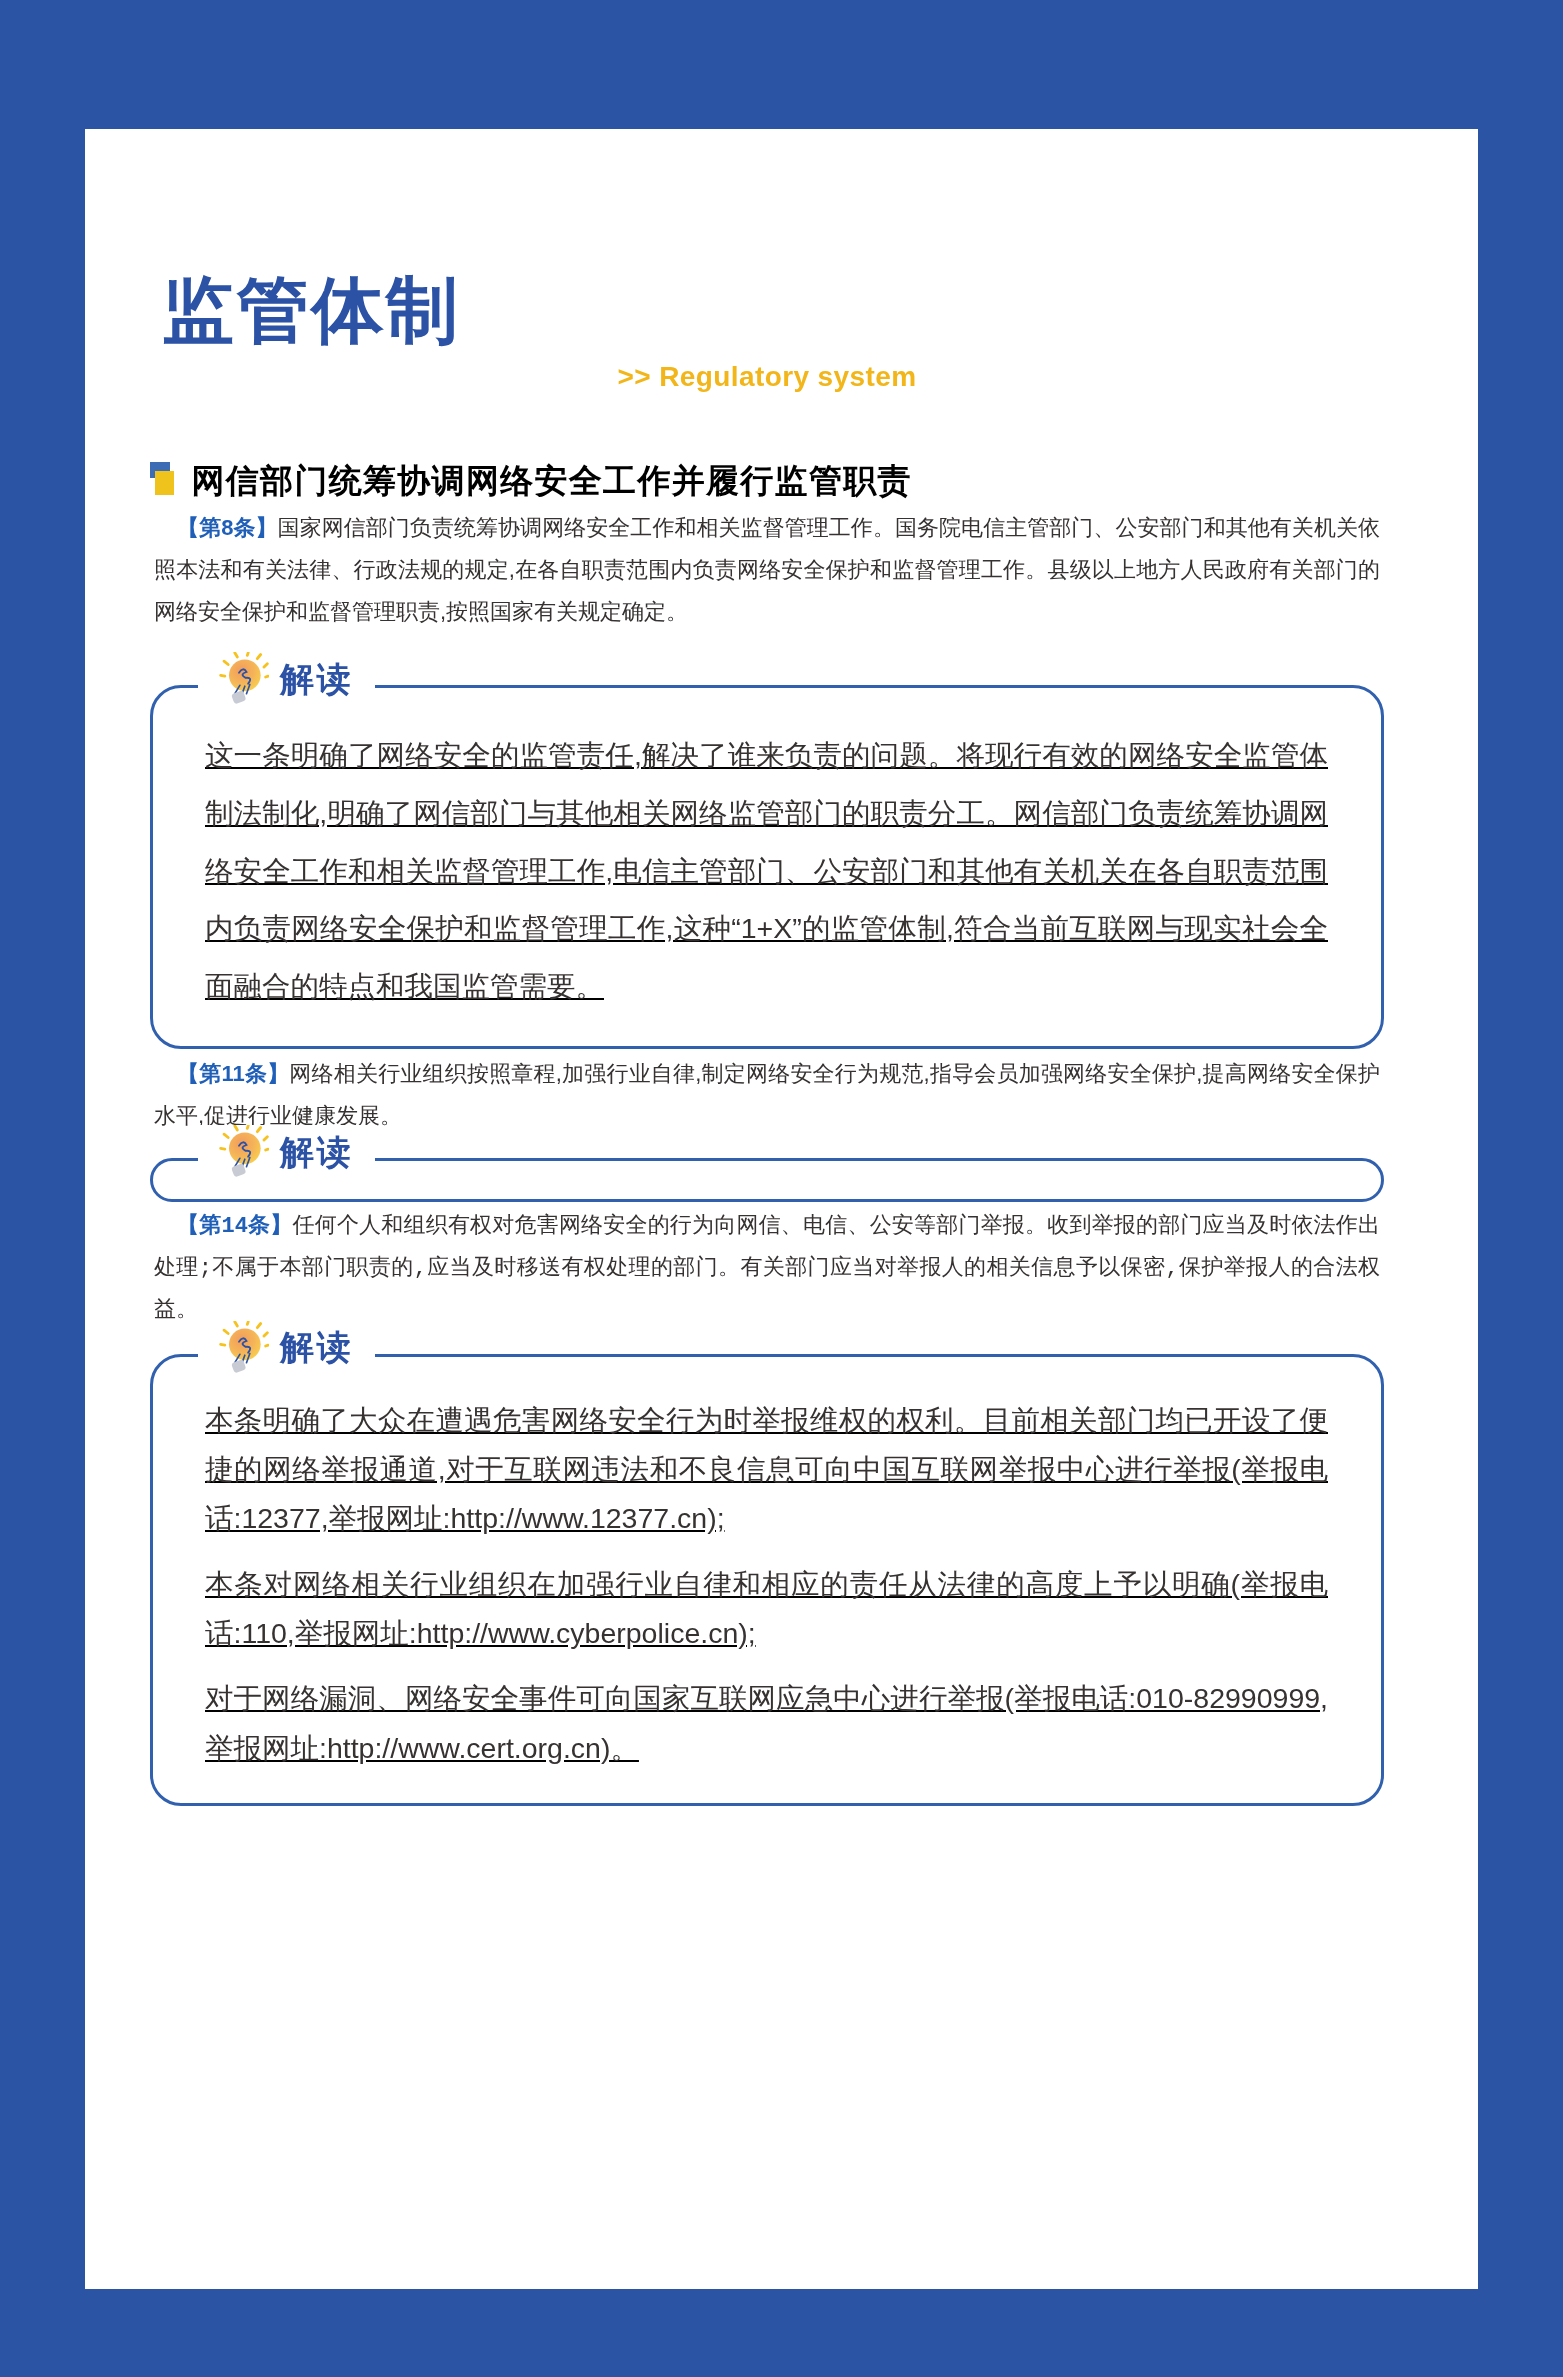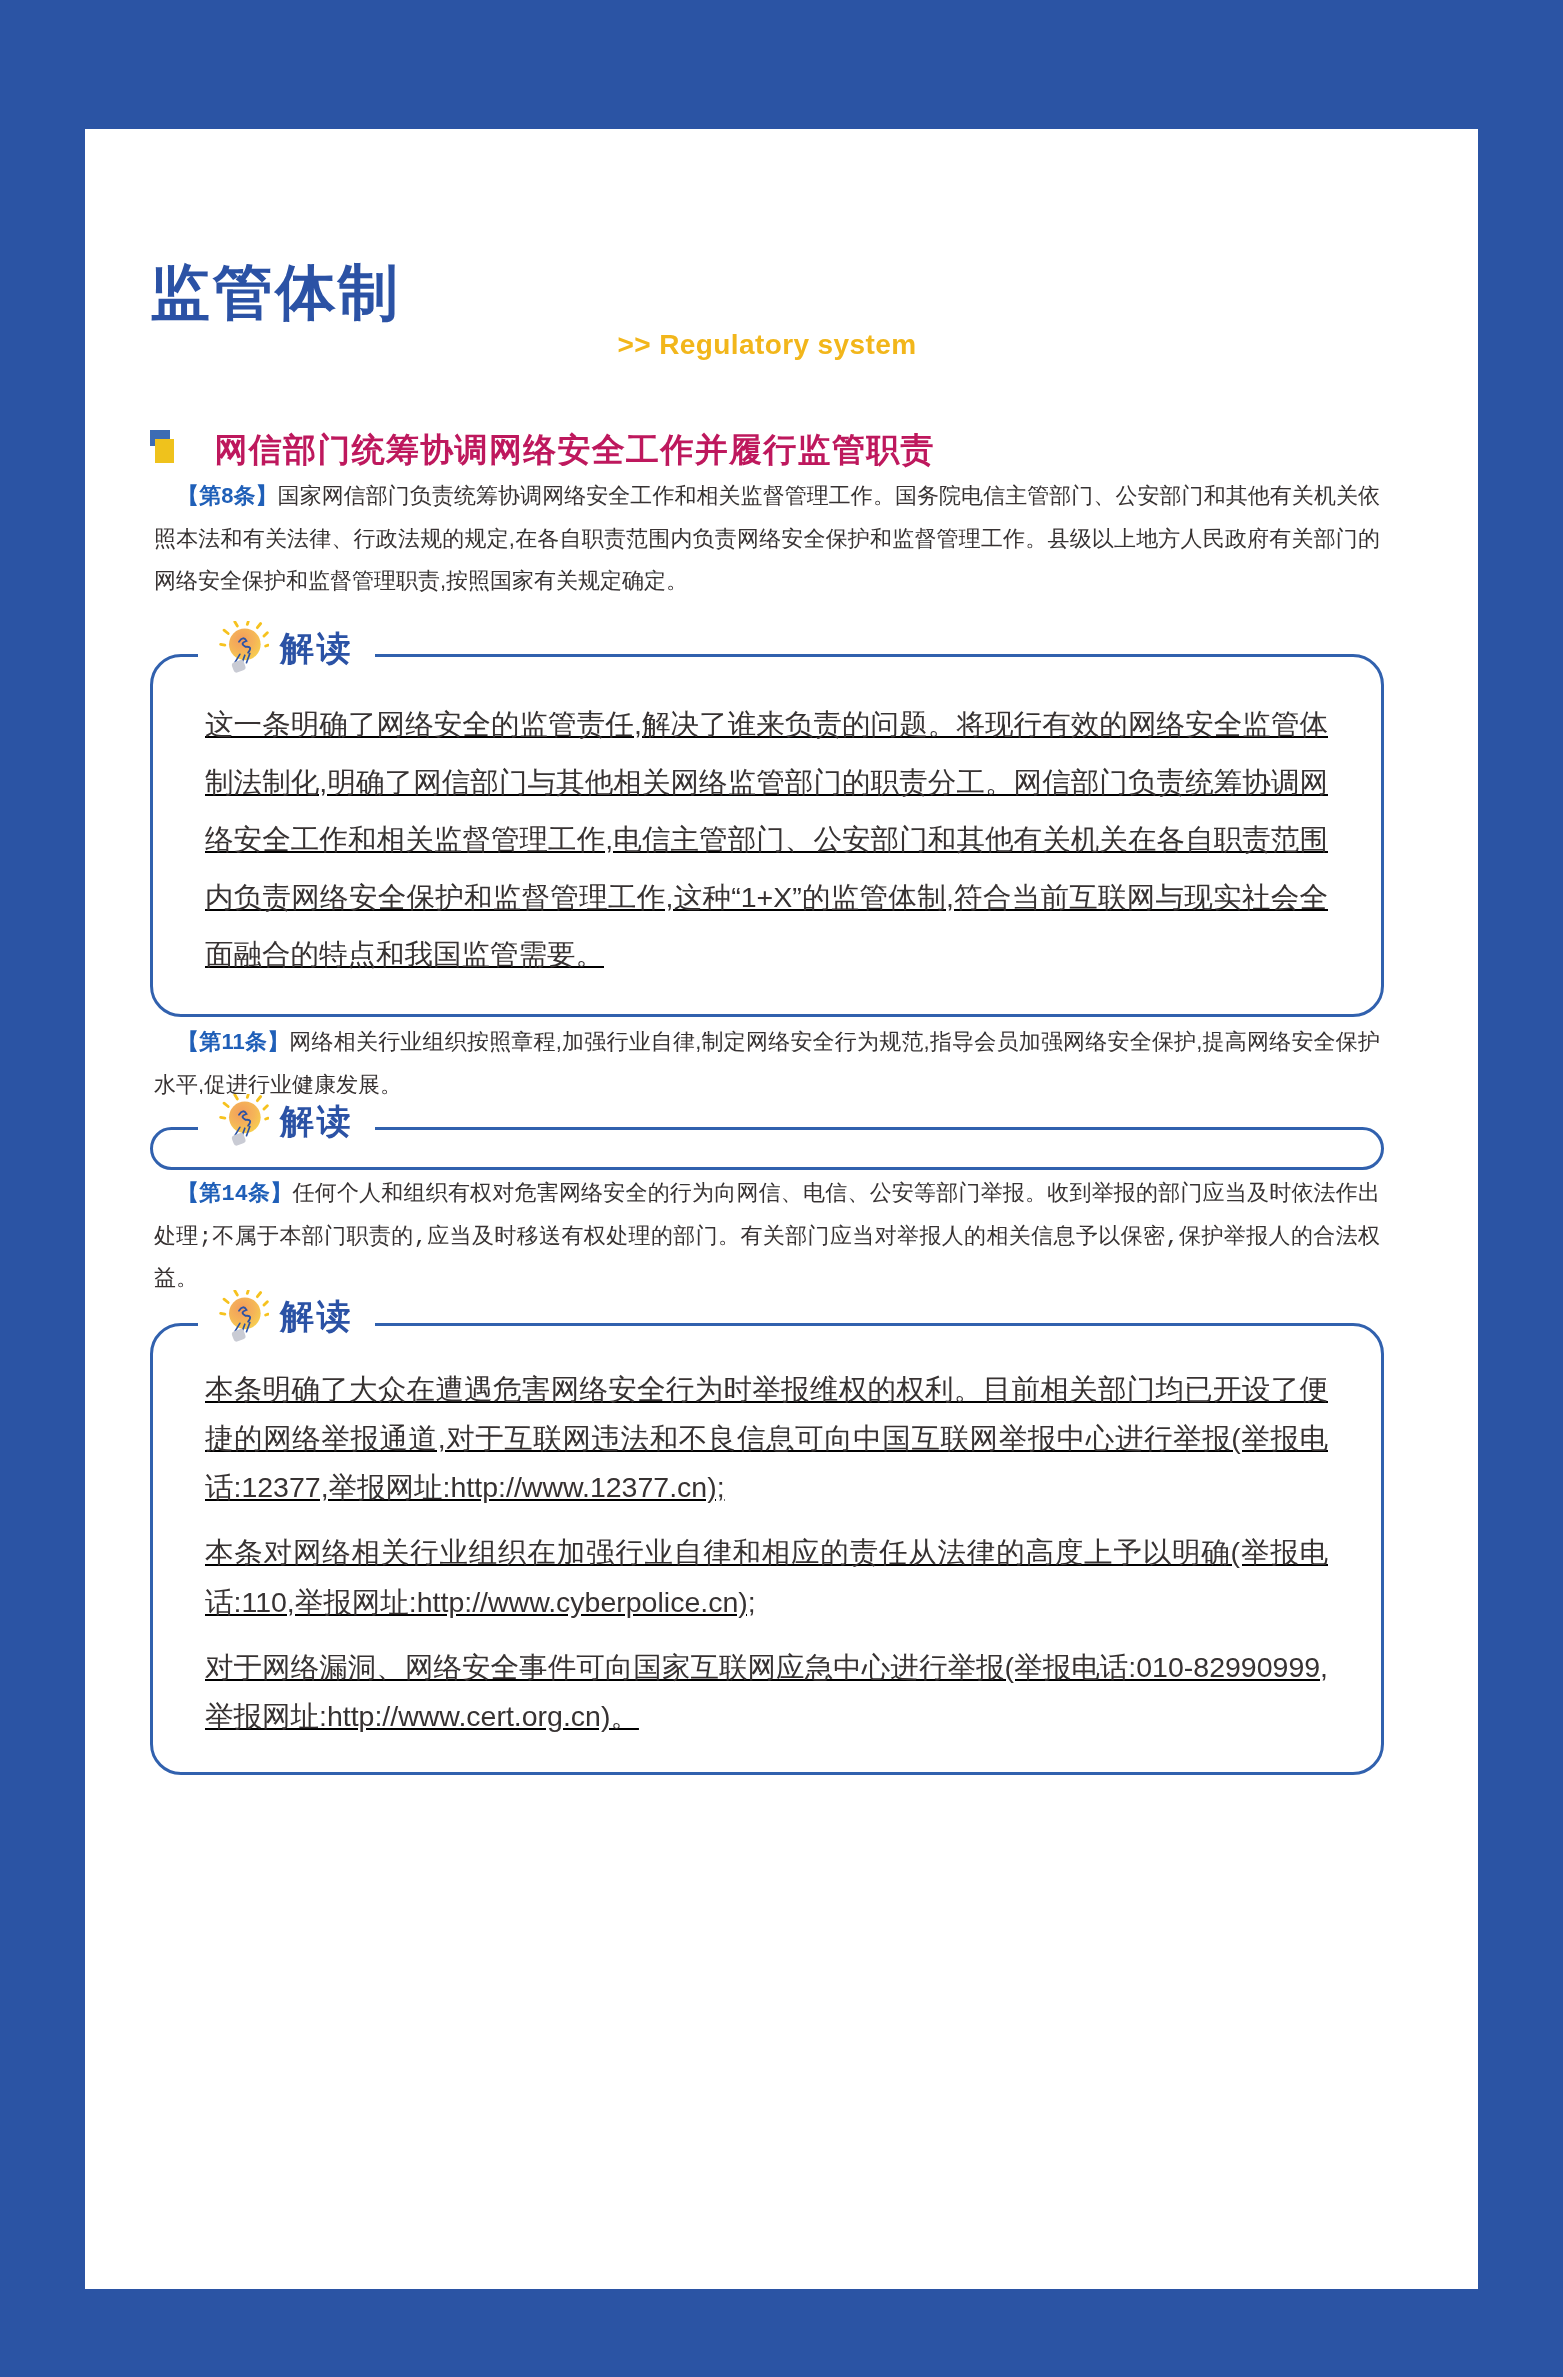--- a/index.html
+++ b/index.html
@@ -11,40 +11,40 @@
     overflow:hidden;
   }
   .card {
     position:absolute; left:85px; top:129px; right:85px; bottom:88px;
     background:#ffffff;
   }
   .inner { padding:132px 94px 0 65px; }
 
   
   .page-title {
-    margin:0; font-size:60px; font-weight:bold; color:#2B52A5;
+    margin:12px; font-size:72px; font-weight:bold; color:#2B52A5;
     letter-spacing:2.7px; line-height:1.05;
   }
   .subtitle-row { display:flex; align-items:center; margin-top:5.3px;flex-direction:column; }
   .page-subtitle {
     color:#F2B61B; font-size:28px; font-weight:bold; white-space:nowrap;
     letter-spacing:0.4px;
   }
   .dash-line {
     flex:1; height:5.3px; margin-left:41px; margin-top:5.3px;
     background:repeating-linear-gradient(90deg,#F2B61B 0 10.7px,transparent 10.7px 18.7px);
   }
 
   
   .section-head { display:flex; align-items:flex-start; margin-top:62px; }
   .bullet { position:relative; width:28.5px; height:37px; flex:0 0 auto; margin-top:1.8px; }
   .bullet .sq-blue  { position:absolute; left:0;  top:0;   width:19.6px; height:16px; background:#3C6CB4; }
   .bullet .sq-yellow{ position:absolute; left:4.5px; top:9px; width:19.6px; height:24px; background:#EFC21C; }
   .section-title {
-    color:#be185d; font-size:33px; font-weight:bold; margin-left:36px;
+    color:#000000; font-size:33px; font-weight:bold; margin-left:13px;
     letter-spacing:1.3px; line-height:1.3;
   }
 
   
   p.article {
     font-size:22px; color:#373232; text-align:justify;
     line-height:1.92; margin:4px; text-indent:1.05em;
   }
   p.article .artnum { color:#1F5FB8; font-weight:bold; }
   .mt-a8  { margin-top:34px; }

